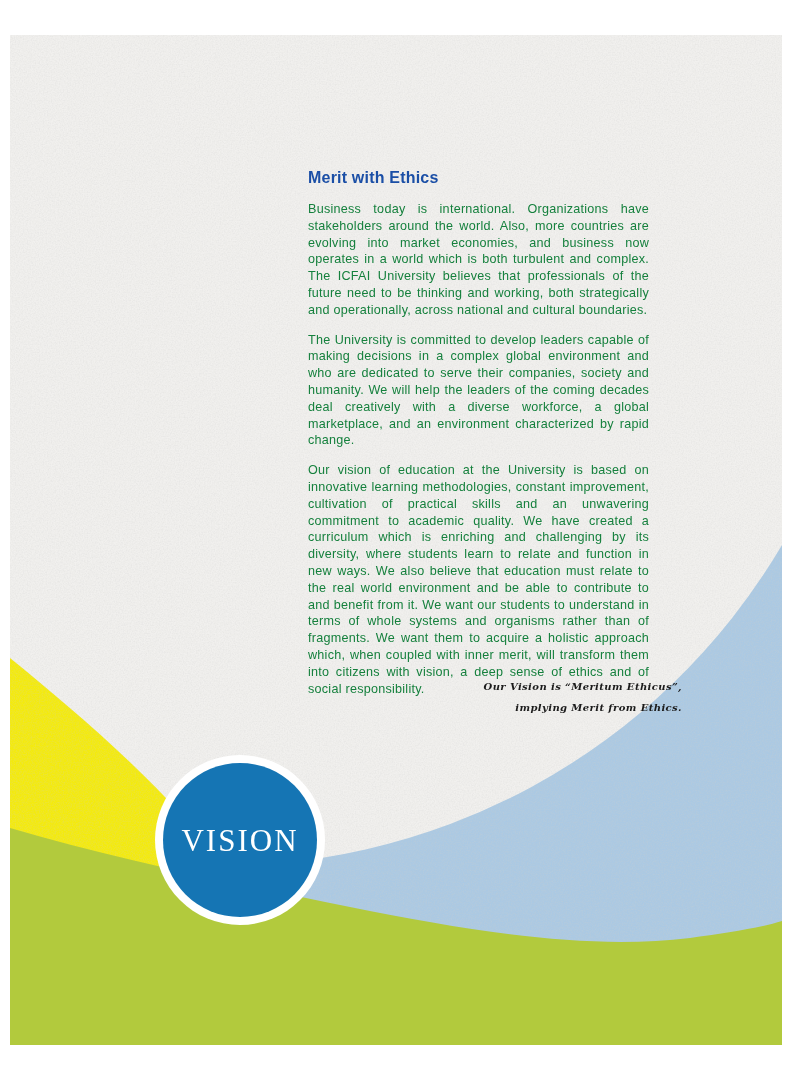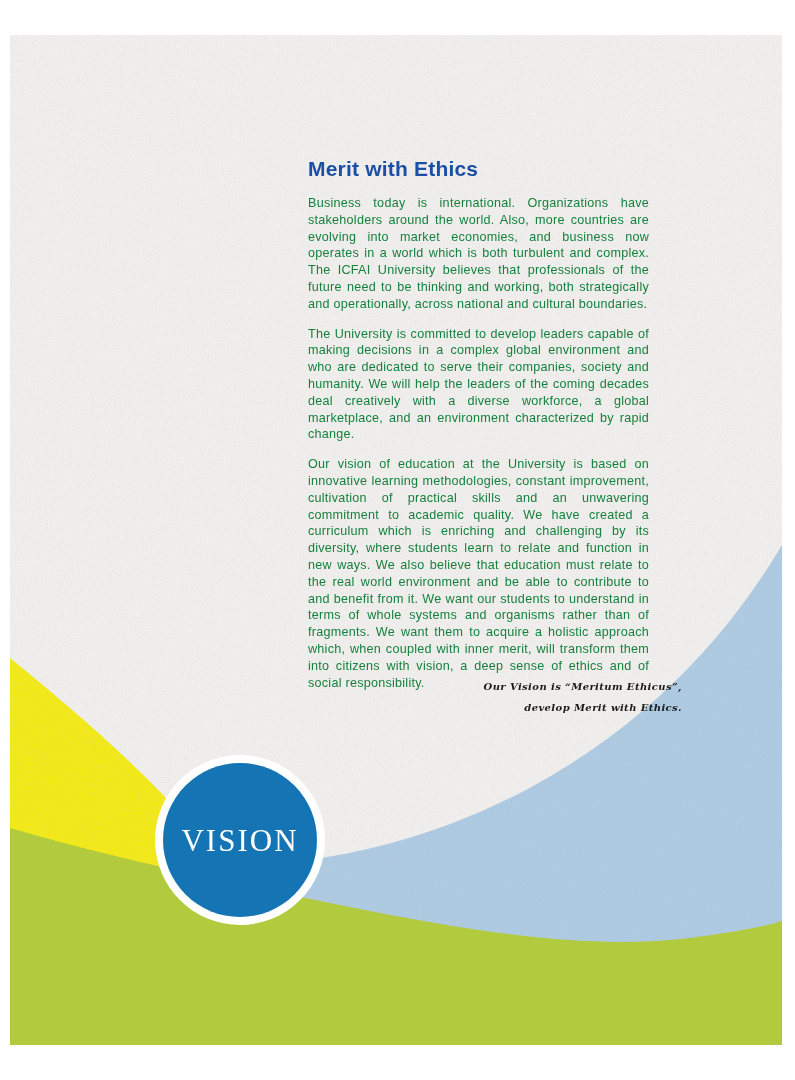--- a/index.html
+++ b/index.html
@@ -20,22 +20,22 @@
     left:0;top:0;
     width:772px;height:1010px;
     display:block;
   }
   .content{
     position:absolute;
     left:298px;top:122px;
     width:341px;
   }
   .heading{
-    margin:0 0 14px 0;
-    font-size:21px;
+    margin:12px 0 14px 0;
+    font-size:16px;
     font-weight:bold;
     letter-spacing:0.2px;
   }
   .body-copy p{
     margin:0 0 13px 0;
     font-size:12.6px;
     line-height:16.8px;
     letter-spacing:0.25px;
     text-align:justify;
     color:#15803d;
@@ -92,17 +92,17 @@
       <h1 class="heading" style="color:#1b4fa6;">Merit with Ethics</h1>
       <div class="body-copy">
         <p>Business today is international. Organizations have stakeholders around the world. Also, more countries are evolving into market economies, and business now operates in a world which is both turbulent and complex. The ICFAI University believes that professionals of the future need to be thinking and working, both strategically and operationally, across national and cultural boundaries.</p>
         <p>The University is committed to develop leaders capable of making decisions in a complex global environment and who are dedicated to serve their companies, society and humanity. We will help the leaders of the coming decades deal creatively with a diverse workforce, a global marketplace, and an environment characterized by rapid change.</p>
         <p>Our vision of education at the University is based on innovative learning methodologies, constant improvement, cultivation of practical skills and an unwavering commitment to academic quality. We have created a curriculum which is enriching and challenging by its diversity, where students learn to relate and function in new ways. We also believe that education must relate to the real world environment and be able to contribute to and benefit from it. We want our students to understand in terms of whole systems and organisms rather than of fragments. We want them to acquire a holistic approach which, when coupled with inner merit, will transform them into citizens with vision, a deep sense of ethics and of social responsibility.</p>
       </div>
     </div>
 
     <div class="statement">
       <div>Our Vision is “Meritum Ethicus”,</div>
-      <div>develop Merit with Ethics.</div>
+      <div>implying Merit from Ethics.</div>
     </div>
 
   </div>
 </div>
 
 </body></html>

